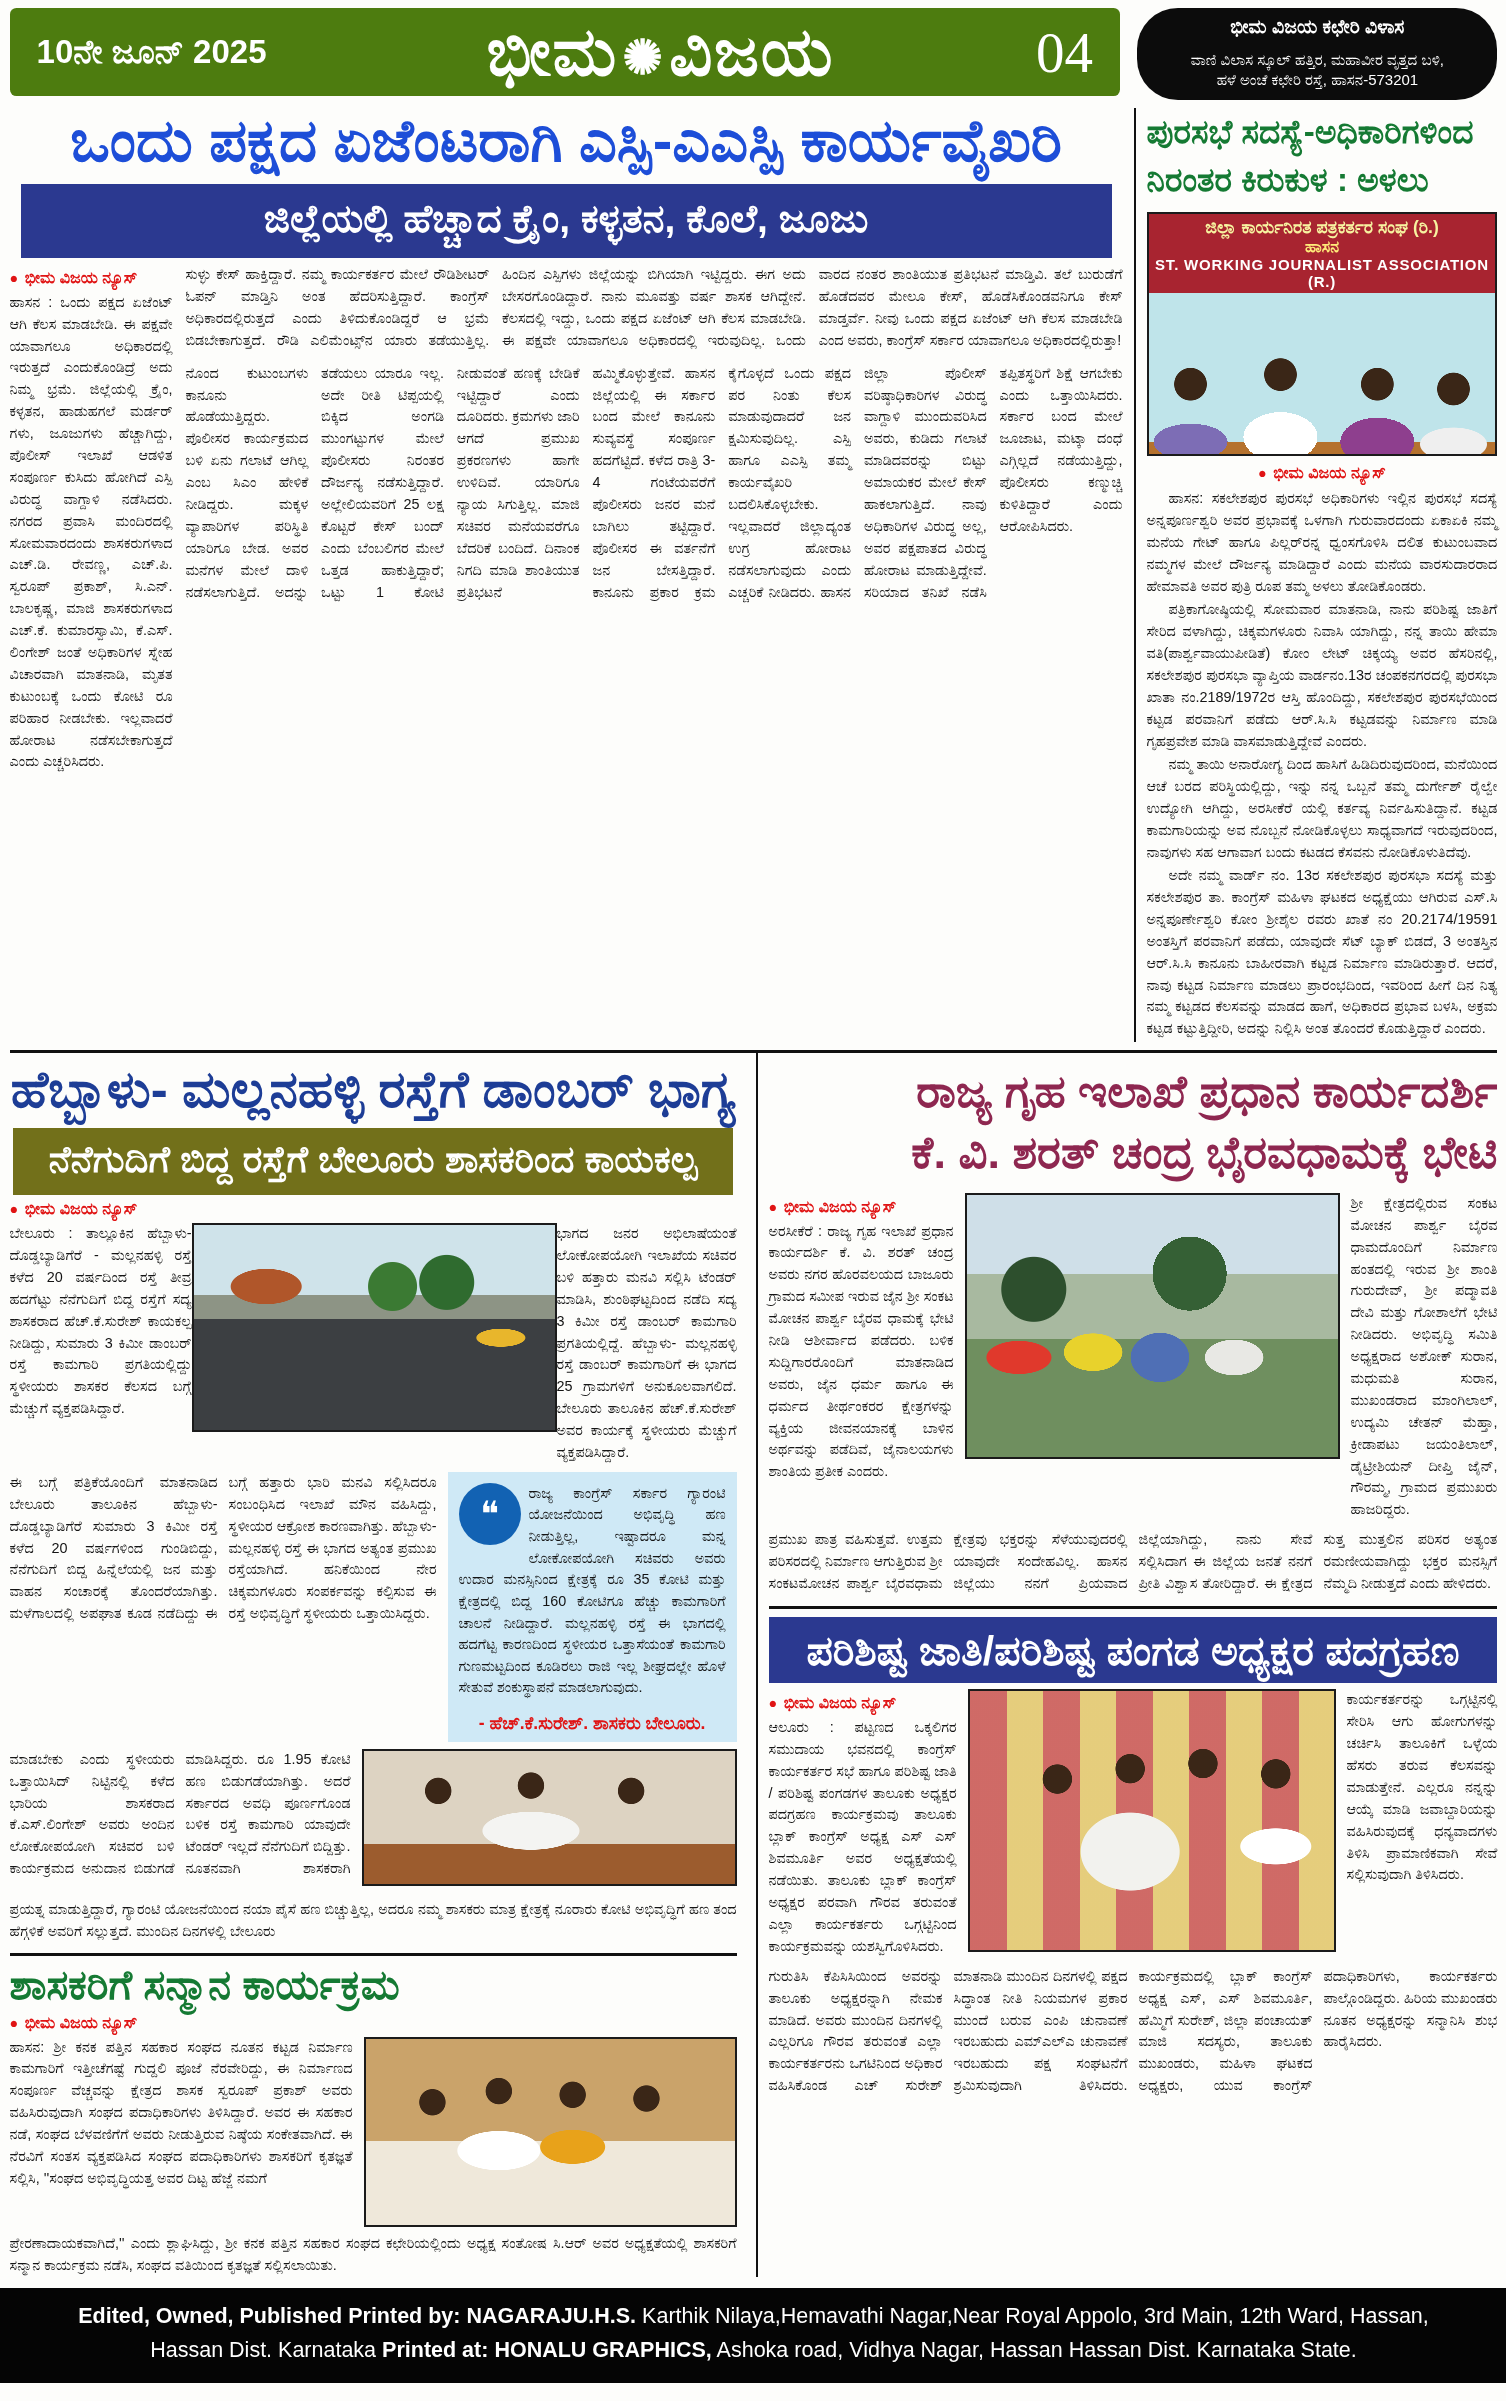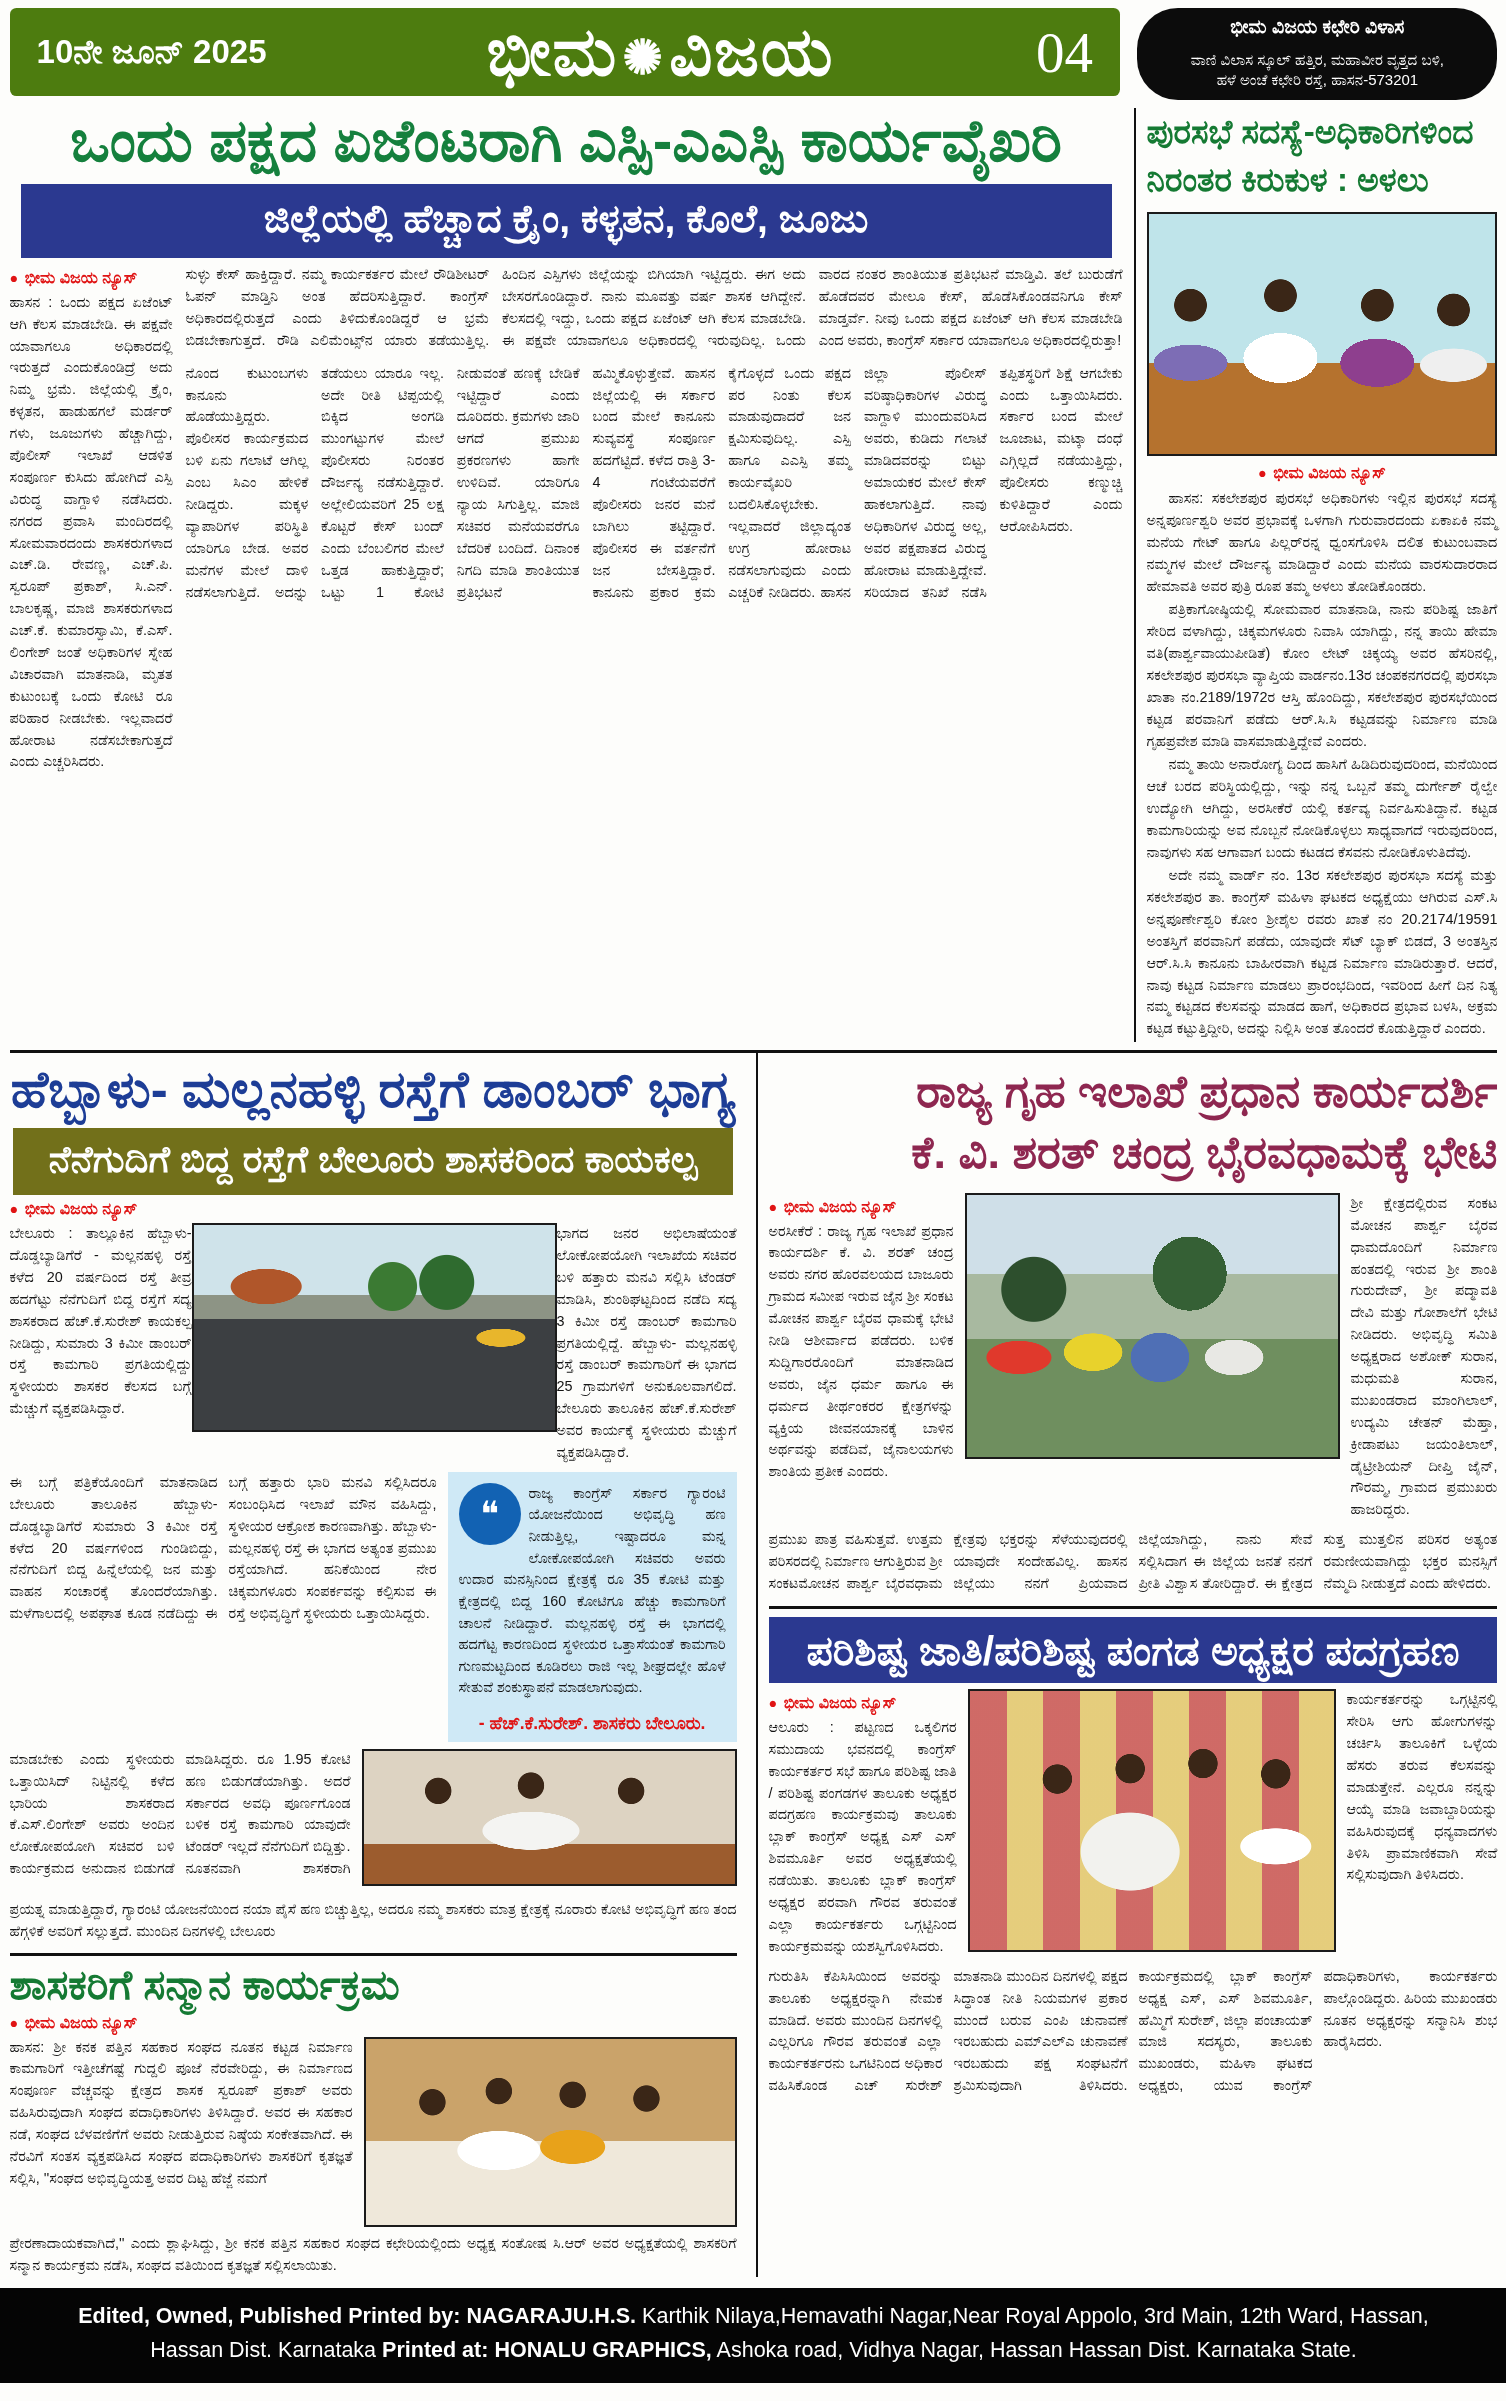--- a/index.html
+++ b/index.html
@@ -22,21 +22,21 @@
   .byline .dot { color:#e01414; font-size:14.4px; margin-right:6.4px; }
   .bodytext { font-size:14.4px; line-height:1.52; text-align:justify; }
   .photo { border:2.4px solid #1b1b1b; position:relative; overflow:hidden; background:#cfc8b8; }
   figure { margin:0; }
 
   
   .top-section { display:flex; margin-top:8px; border-bottom:3.2px solid #111; padding-bottom:8px; }
   .art1 { width:1126px; padding-right:11px; border-right:2.4px solid #111; }
   .art2 { flex:1; padding-left:11px; }
 
-  .art1 .head-red { color:#15803d; font-size:59px; font-weight:bold; text-align:center; line-height:1.15; }
+  .art1 .head-red { color:#1d4ed8; font-size:59px; font-weight:bold; text-align:center; line-height:1.15; }
   .art1 .bar-blue { background:#2b3990; color:#fff; font-size:39px; font-weight:bold; text-align:center; padding:12.8px 0 16px; margin:8px 11px 6.4px; }
   .a1-body { display:flex; gap:12.8px; }
   .a1-col1 { width:163px; flex:none; }
   .a1-main { flex:1; min-width:0; }
   .a1-row1 { display:flex; gap:12.8px; }
   .a1-fig { width:563px; flex:none; }
   .photo-press { height:218px;
     background:
       radial-gradient(circle at 24% 26%, #4a2e1c 0 21px, transparent 21.5px),
       radial-gradient(circle at 52% 24%, #4a2e1c 0 21px, transparent 21.5px),
@@ -198,20 +198,25 @@
       </div>
     </section>
 
     <aside class="art2">
       <h2 class="head-green">
         <span>ಪುರಸಭೆ ಸದಸ್ಯೆ-ಅಧಿಕಾರಿಗಳಿಂದ</span><br>
         <span>ನಿರಂತರ ಕಿರುಕುಳ : ಅಳಲು</span>
       </h2>
       <figure>
         <div class="photo photo-assoc">
+          <div class="assoc-banner">
+            <div class="bl1">ಜಿಲ್ಲಾ ಕಾರ್ಯನಿರತ ಪತ್ರಕರ್ತರ ಸಂಘ (ರಿ.)</div>
+            <div class="bl2">ಹಾಸನ</div>
+            <div class="bl3">ST. WORKING JOURNALIST ASSOCIATION (R.)</div>
+          </div>
           <div class="assoc-scene"></div>
         </div>
       </figure>
       <div class="byline" style="text-align:center;"><span class="dot">●</span><span>ಭೀಮ ವಿಜಯ ನ್ಯೂಸ್</span></div>
       <div class="bodytext">
         <p>ಹಾಸನ: ಸಕಲೇಶಪುರ ಪುರಸಭೆ ಅಧಿಕಾರಿಗಳು ಇಲ್ಲಿನ ಪುರಸಭೆ ಸದಸ್ಯೆ ಅನ್ನಪೂರ್ಣಶ್ವರಿ ಅವರ ಪ್ರಭಾವಕ್ಕೆ ಒಳಗಾಗಿ ಗುರುವಾರದಂದು ಏಕಾಏಕಿ ನಮ್ಮ ಮನೆಯ ಗೇಟ್ ಹಾಗೂ ಪಿಲ್ಲರ್‌ರನ್ನ ಧ್ವಂಸಗೊಳಿಸಿ ದಲಿತ ಕುಟುಂಬವಾದ ನಮ್ಮಗಳ ಮೇಲೆ ದೌರ್ಜನ್ಯ ಮಾಡಿದ್ದಾರೆ ಎಂದು ಮನೆಯ ವಾರಸುದಾರರಾದ ಹೇಮಾವತಿ ಅವರ ಪುತ್ರಿ ರೂಪ ತಮ್ಮ ಅಳಲು ತೋಡಿಕೊಂಡರು.</p>
         <p>ಪತ್ರಿಕಾಗೋಷ್ಠಿಯಲ್ಲಿ ಸೋಮವಾರ ಮಾತನಾಡಿ, ನಾನು ಪರಿಶಿಷ್ಟ ಜಾತಿಗೆ ಸೇರಿದ ವಳಾಗಿದ್ದು, ಚಿಕ್ಕಮಗಳೂರು ನಿವಾಸಿ ಯಾಗಿದ್ದು, ನನ್ನ ತಾಯಿ ಹೇಮಾ ವತಿ(ಪಾರ್ಶ್ವವಾಯುಪೀಡಿತೆ) ಕೋಂ ಲೇಟ್ ಚಿಕ್ಕಯ್ಯ ಅವರ ಹೆಸರಿನಲ್ಲಿ, ಸಕಲೇಶಪುರ ಪುರಸಭಾ ವ್ಯಾಪ್ತಿಯ ವಾರ್ಡನಂ.13ರ ಚಂಪಕನಗರದಲ್ಲಿ ಪುರಸಭಾ ಖಾತಾ ನಂ.2189/1972ರ ಆಸ್ತಿ ಹೊಂದಿದ್ದು, ಸಕಲೇಶಪುರ ಪುರಸಭೆಯಿಂದ ಕಟ್ಟಡ ಪರವಾನಿಗೆ ಪಡೆದು ಆರ್.ಸಿ.ಸಿ ಕಟ್ಟಡವನ್ನು ನಿರ್ಮಾಣ ಮಾಡಿ ಗೃಹಪ್ರವೇಶ ಮಾಡಿ ವಾಸಮಾಡುತ್ತಿದ್ದೇವೆ ಎಂದರು.</p>
         <p>ನಮ್ಮ ತಾಯಿ ಅನಾರೋಗ್ಯ ದಿಂದ ಹಾಸಿಗೆ ಹಿಡಿದಿರುವುದರಿಂದ, ಮನೆಯಿಂದ ಆಚೆ ಬರದ ಪರಿಸ್ಥಿಯಲ್ಲಿದ್ದು, ಇನ್ನು ನನ್ನ ಒಬ್ಬನೆ ತಮ್ಮ ದುರ್ಗೇಶ್ ರೈಲ್ವೇ ಉದ್ಯೋಗಿ ಆಗಿದ್ದು, ಅರಸೀಕೆರೆ ಯಲ್ಲಿ ಕರ್ತವ್ಯ ನಿರ್ವಹಿಸುತಿದ್ದಾನೆ. ಕಟ್ಟಡ ಕಾಮಗಾರಿಯನ್ನು ಅವ ನೊಬ್ಬನೆ ನೋಡಿಕೊಳ್ಳಲು ಸಾಧ್ಯವಾಗದೆ ಇರುವುದರಿಂದ, ನಾವುಗಳು ಸಹ ಆಗಾವಾಗ ಬಂದು ಕಟಡದ ಕೆಸವನು ನೋಡಿಕೊಳುತಿದೆವು.</p>
         <p>ಅದೇ ನಮ್ಮ ವಾರ್ಡ್ ನಂ. 13ರ ಸಕಲೇಶಪುರ ಪುರಸಭಾ ಸದಸ್ಯೆ ಮತ್ತು ಸಕಲೇಶಪುರ ತಾ. ಕಾಂಗ್ರೆಸ್ ಮಹಿಳಾ ಘಟಕದ ಅಧ್ಯಕ್ಷೆಯು ಆಗಿರುವ ಎಸ್.ಸಿ ಅನ್ನಪೂರ್ಣೇಶ್ವರಿ ಕೋಂ ಶ್ರೀಶೈಲ ರವರು ಖಾತೆ ನಂ 20.2174/19591 ಅಂತಸ್ತಿಗೆ ಪರವಾನಿಗೆ ಪಡೆದು, ಯಾವುದೇ ಸೆಟ್ ಬ್ಯಾಕ್ ಬಿಡದೆ, 3 ಅಂತಸ್ತಿನ ಆರ್.ಸಿ.ಸಿ ಕಾನೂನು ಬಾಹೀರವಾಗಿ ಕಟ್ಟಡ ನಿರ್ಮಾಣ ಮಾಡಿರುತ್ತಾರೆ. ಆದರೆ, ನಾವು ಕಟ್ಟಡ ನಿರ್ಮಾಣ ಮಾಡಲು ಪ್ರಾರಂಭದಿಂದ, ಇವರಿಂದ ಹೀಗೆ ದಿನ ನಿತ್ಯ ನಮ್ಮ ಕಟ್ಟಡದ ಕೆಲಸವನ್ನು ಮಾಡದ ಹಾಗೆ, ಅಧಿಕಾರದ ಪ್ರಭಾವ ಬಳಸಿ, ಅಕ್ರಮ ಕಟ್ಟಡ ಕಟ್ಟುತ್ತಿದ್ದೀರಿ, ಅದನ್ನು ನಿಲ್ಲಿಸಿ ಅಂತ ತೊಂದರೆ ಕೊಡುತ್ತಿದ್ದಾರೆ ಎಂದರು.</p>
       </div>

